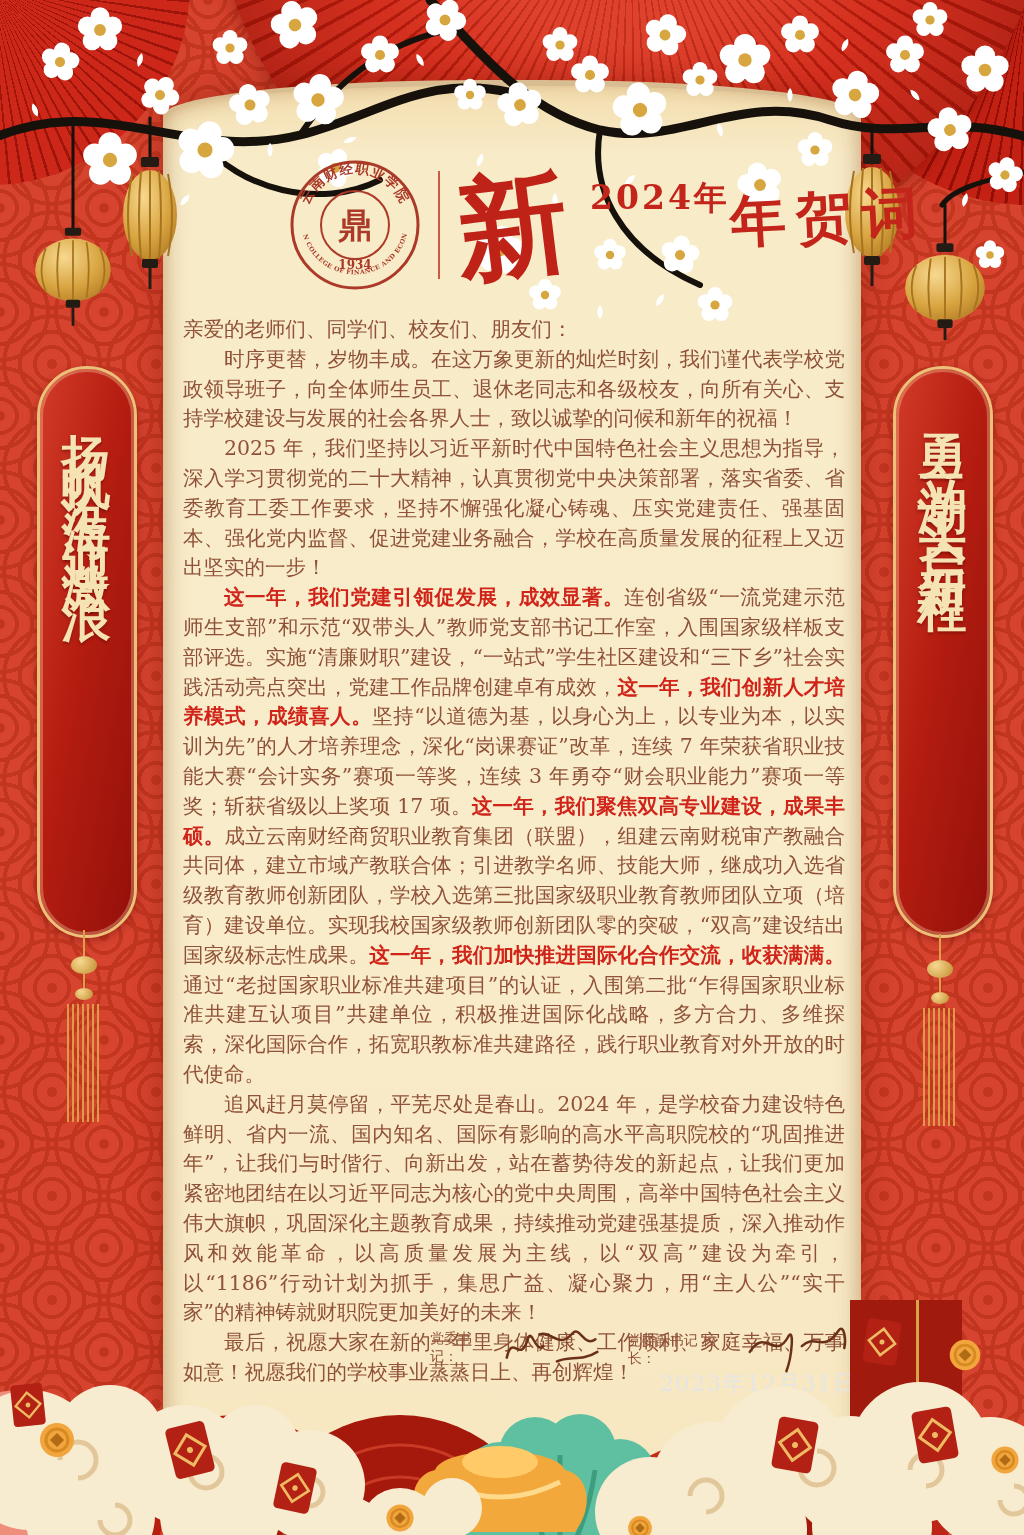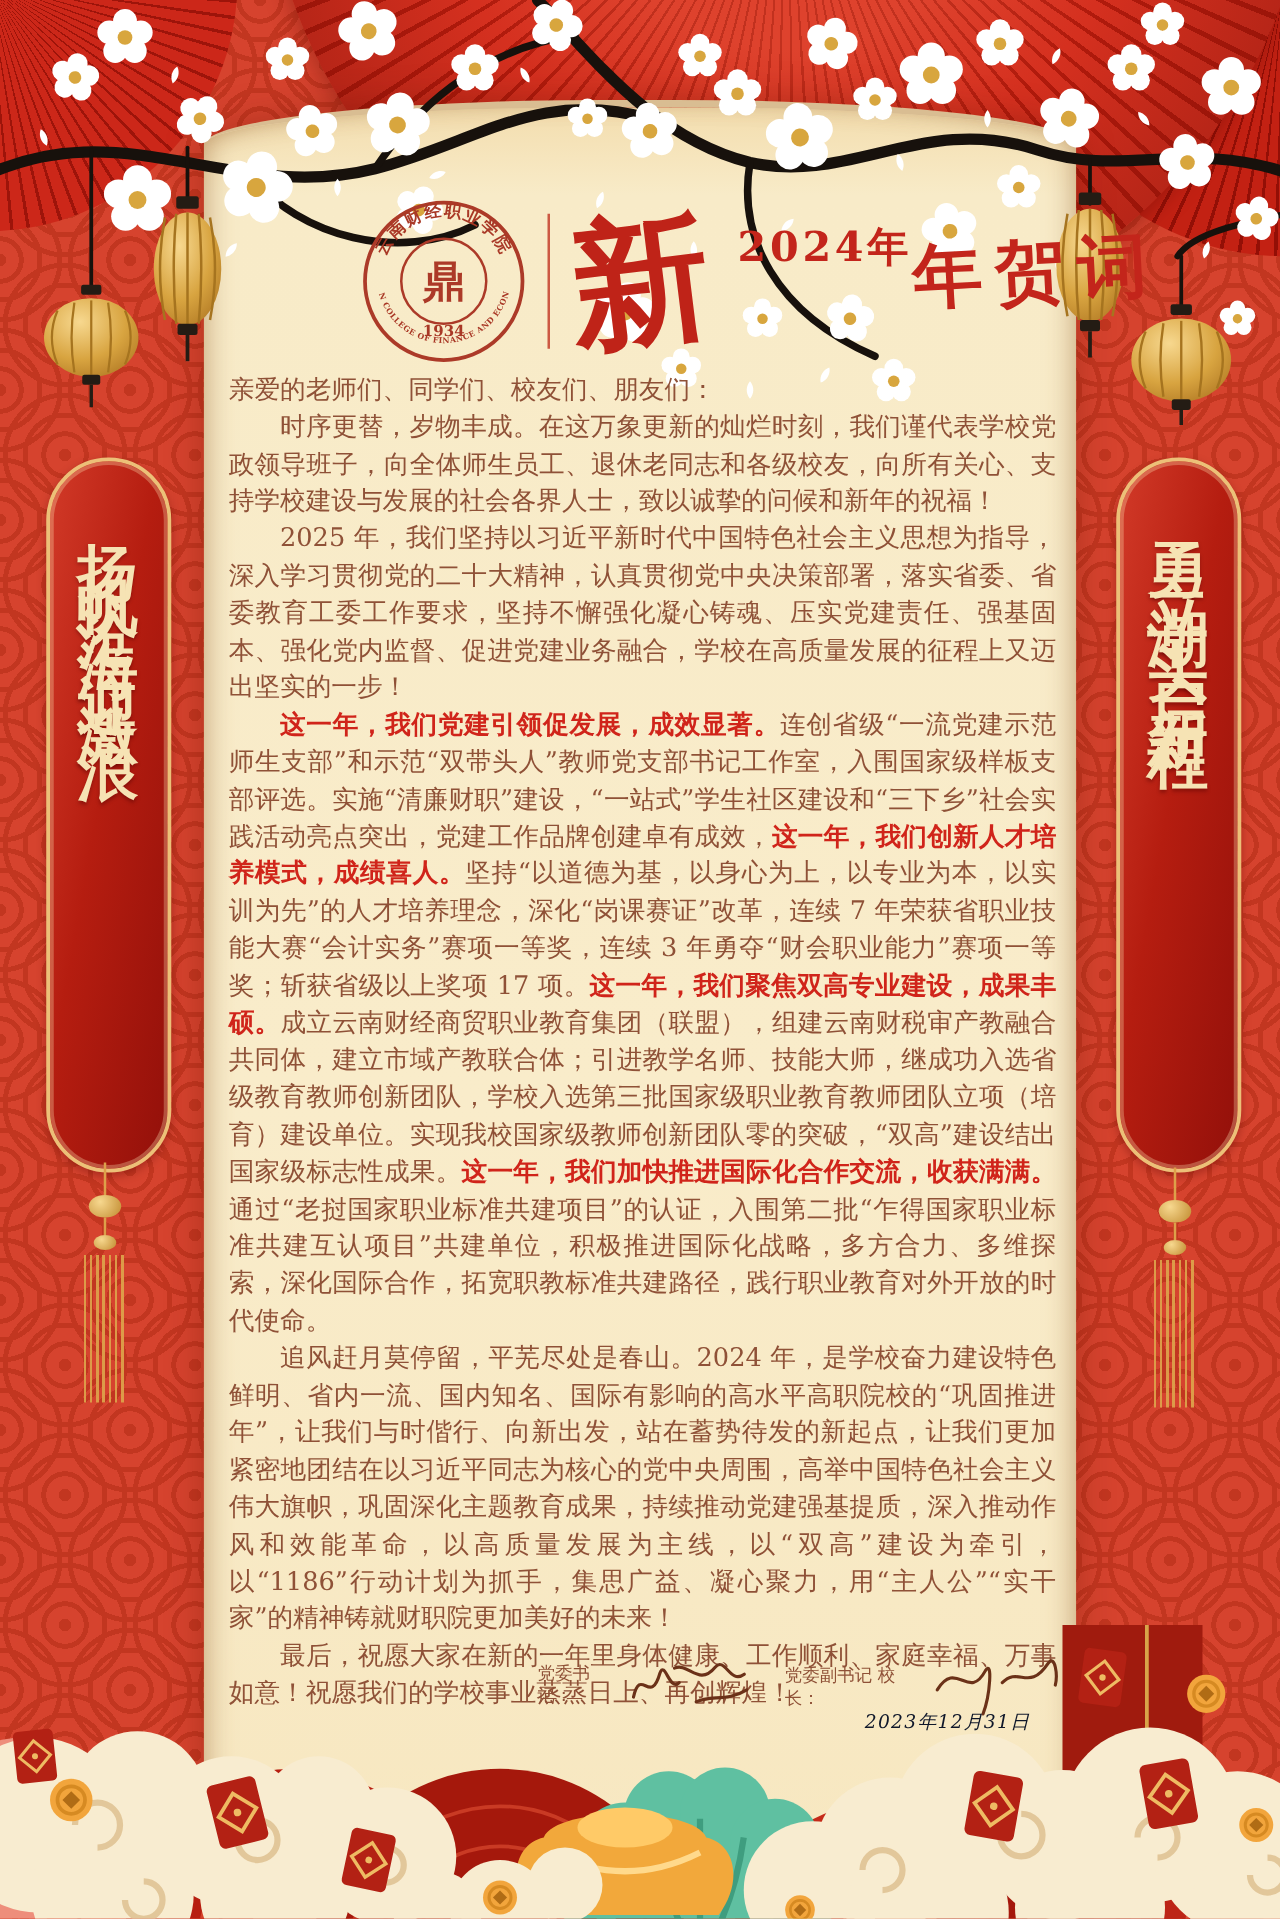--- a/index.html
+++ b/index.html
@@ -52,31 +52,31 @@
   .title-block{display:flex;align-items:flex-start;}
   .calli-char{
     font-size:112px;line-height:1;font-weight:700;color:#bf2318;
     transform:rotate(-7deg);letter-spacing:0;margin-top:2px;
   }
   .title-col{display:flex;margin-left:-6px;margin-top:8px;}
   .title-year{font-size:33px;font-weight:700;color:#c3251b;letter-spacing:3px;padding-left:28px;}
   .title-rest{font-size:56px;font-weight:800;color:#c3251b;letter-spacing:10px;transform:rotate(-3deg);margin-top:4px;}
   
   .body-text{
-    position:absolute;left:183px;top:297px;width:662px;z-index:7;
+    position:absolute;left:183px;top:315px;width:662px;z-index:7;
     font-size:20.5px;line-height:29.8px;color:#8f5137;text-align:justify;
   }
   .body-text p{margin:0;text-indent:2em;}
   .body-text p.no-indent{text-indent:0;}
   .body-text .hl{color:#d0241a;font-weight:700;margin-top:11px;}
   
   .sign-row{position:absolute;left:430px;top:1322px;width:420px;z-index:9;display:flex;align-items:flex-start;gap:26px;color:#8f5137;font-size:14px;}
   .sign-group{display:flex;align-items:center;}
   .sig-svg{margin-left:4px;}
-  .sign-date{position:absolute;left:648px;top:1368px;width:220px;text-align:center;z-index:9;color:#0f172a;font-size:15px;letter-spacing:1px;font-style:italic;}
+  .sign-date{position:absolute;left:648px;top:1368px;width:220px;text-align:center;z-index:9;color:#e5e5e5;font-size:23px;letter-spacing:1px;}
   
   .couplet{
     position:absolute;top:366px;width:94px;height:566px;z-index:8;
     background:linear-gradient(100deg,#d23a28 0%,#b51d10 45%,#93100a 100%);
     border:3px solid #ecc078;border-radius:50px;
     box-shadow:inset 0 0 0 3px rgba(255,236,185,.30), 0 3px 8px rgba(80,0,0,.35);
     display:flex;justify-content:center;
   }
   .couplet-left{left:37px;}
   .couplet-right{left:893px;}

